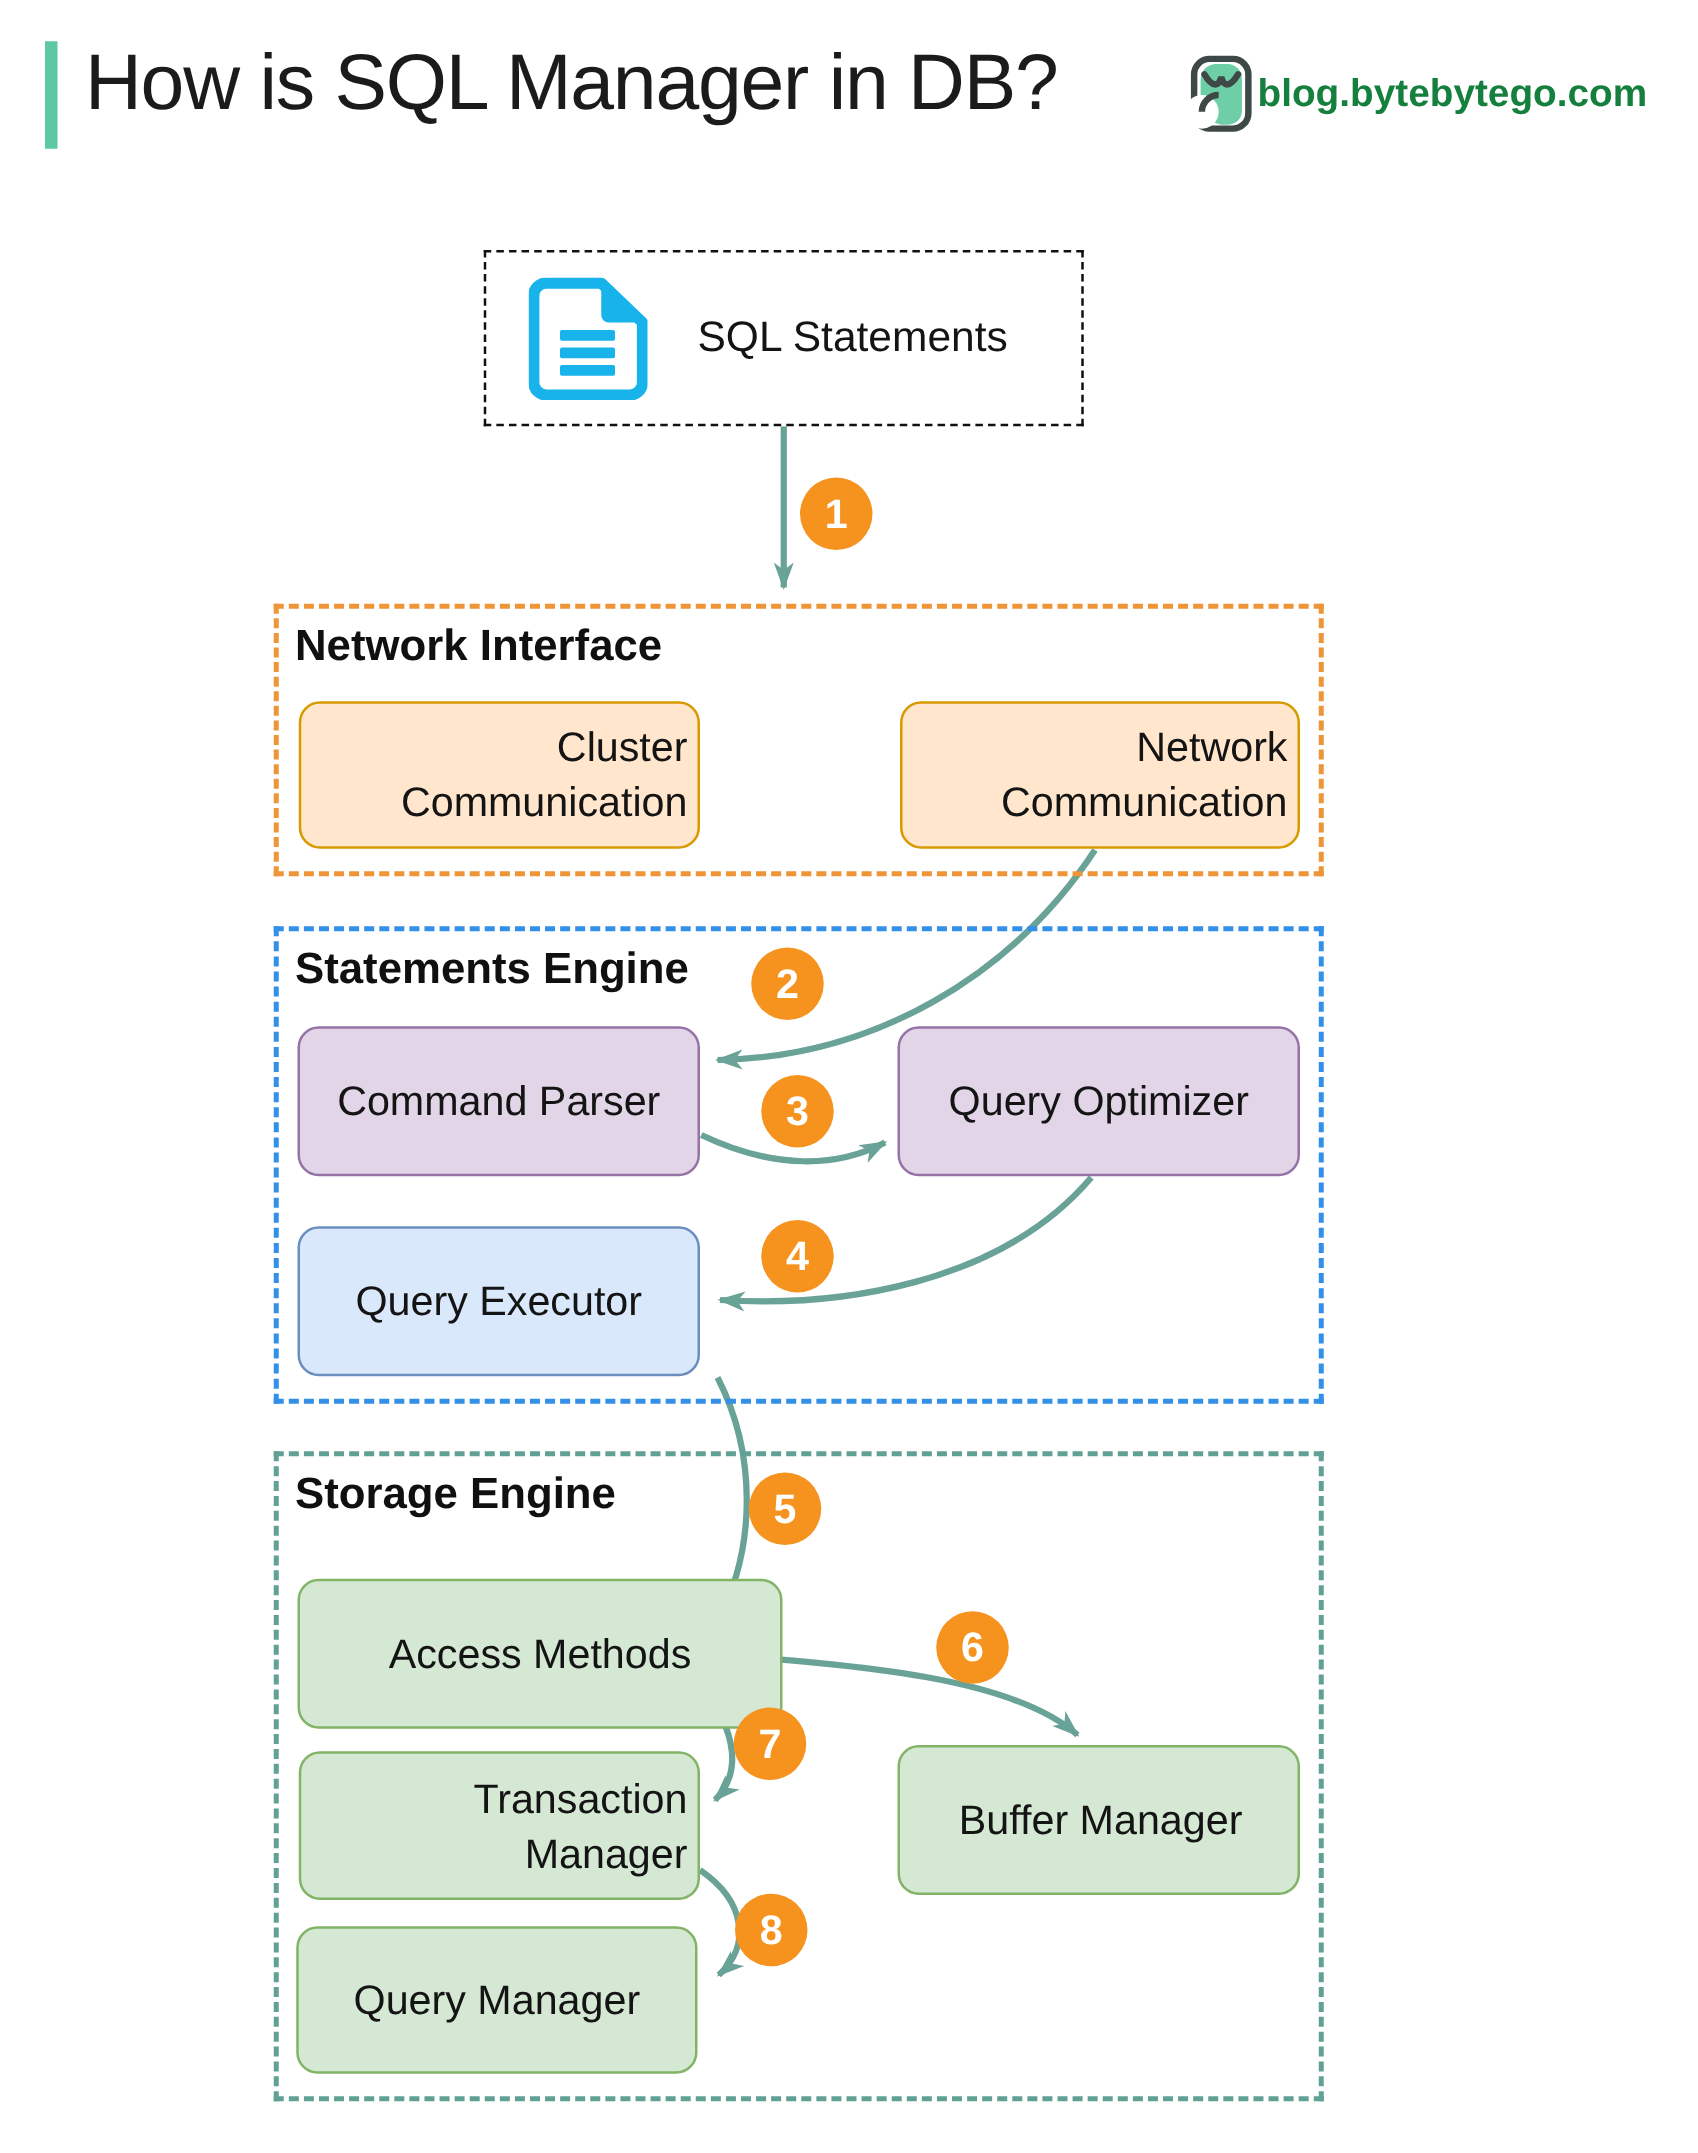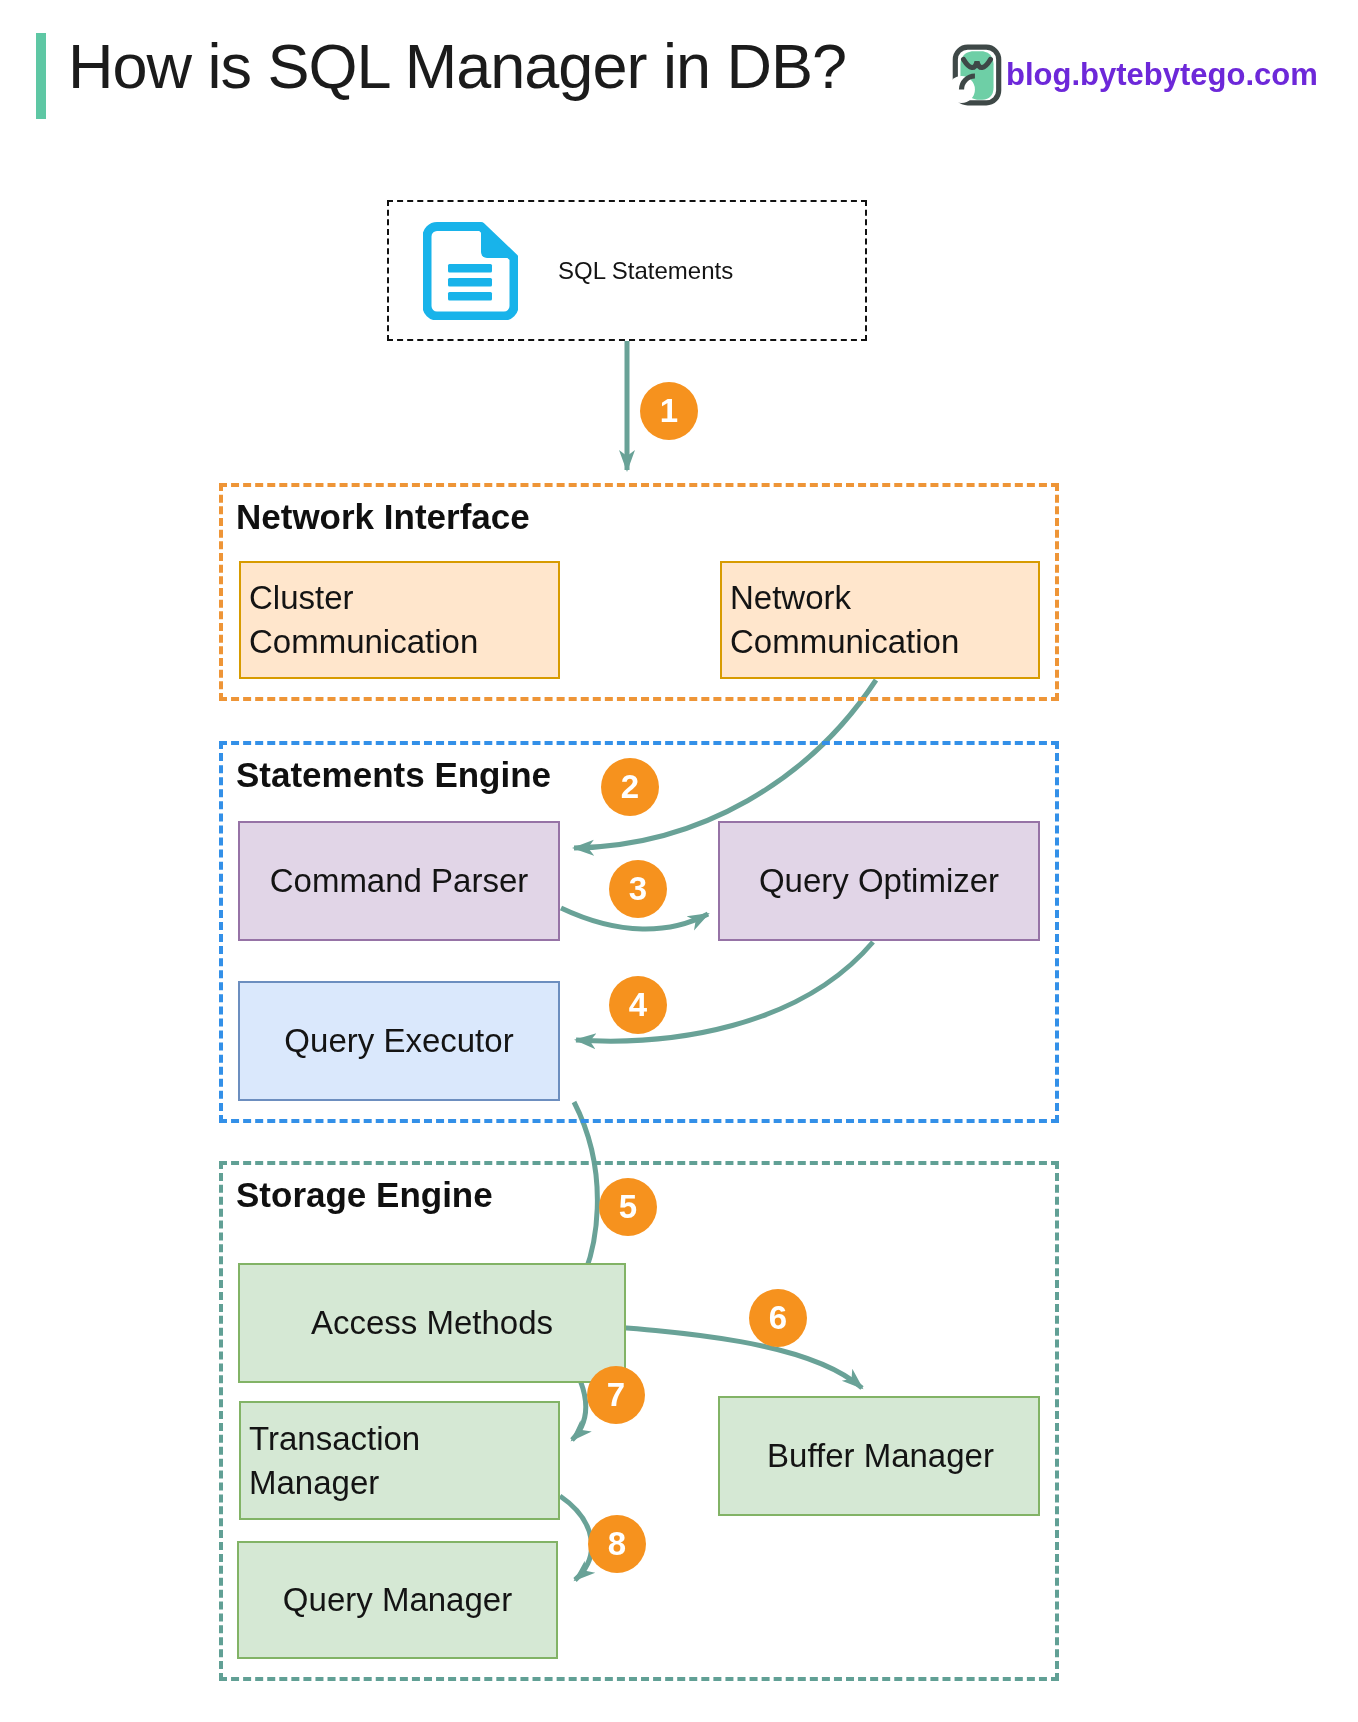--- a/index.html
+++ b/index.html
@@ -5,40 +5,40 @@
   html,body{margin:0;padding:0;background:#fff;}
   .page{position:relative;width:1358px;height:1722px;background:#ffffff;overflow:hidden;
         font-family:"Liberation Sans", sans-serif;color:#151515;}
 
   
   .accent-bar{position:absolute;left:36px;top:33px;width:10px;height:86px;
               background:var(--accent_green,#5EC7A4);}
   .page-title{position:absolute;left:68px;top:30px;margin:0;font-size:63px;font-weight:500;
               letter-spacing:-1px;color:#1b1b1b;white-space:nowrap;}
   .brand{position:absolute;left:952px;top:44px;display:flex;align-items:center;}
-  .brand-text{font-size:31px;font-weight:700;color:#6d28d9;margin-left:4px;letter-spacing:0;}
+  .brand-text{font-size:31px;font-weight:700;color:#15803d;margin-left:4px;letter-spacing:0;}
 
   
   .sql-box{position:absolute;left:387px;top:200px;width:480px;height:141px;box-sizing:border-box;
            border:2.5px dashed #111;display:flex;align-items:center;padding-left:34px;background:#fff;}
-  .sql-label{font-size:24px;margin-left:40px;color:#141414;}
+  .sql-label{font-size:34px;margin-left:40px;color:#141414;}
 
   
   .container{position:absolute;box-sizing:border-box;background:transparent;}
   .container.network{left:219px;top:483px;width:840px;height:218px;
                      border:4px dashed var(--network_border,#EE9537);}
   .container.relational{left:219px;top:741px;width:840px;height:382px;
                         border:4px dashed var(--relational_border,#3390E8);}
   .container.storage{left:219px;top:1161px;width:840px;height:520px;
                      border:4px dashed var(--storage_border,#61A095);}
   .section-label{position:absolute;left:13px;top:10px;font-size:35px;font-weight:700;color:#101010;}
 
   
   .node{position:absolute;box-sizing:border-box;display:flex;align-items:center;justify-content:center;
-        text-align:left;font-size:33px;line-height:1.32;color:#141414;padding:4px 8px;}
+        text-align:right;font-size:33px;line-height:1.32;color:#141414;padding:4px 8px;border-radius:17px;}
   .node.orange{background:var(--orange_fill,#FFE6CC);border:2px solid var(--orange_stroke,#D79B00);}
   .node.purple{background:var(--purple_fill,#E1D5E7);border:2px solid var(--purple_stroke,#9673A6);}
   .node.blue{background:var(--blue_fill,#DAE8FC);border:2px solid var(--blue_stroke,#6C8EBF);}
   .node.green{background:var(--green_fill,#D5E8D4);border:2px solid var(--green_stroke,#82B366);}
 
   
   .badge{position:absolute;width:58px;height:58px;border-radius:50%;
          background:var(--badge_orange,#F6921E);display:flex;align-items:center;justify-content:center;
          color:#fff;font-size:33px;font-weight:700;}
 

